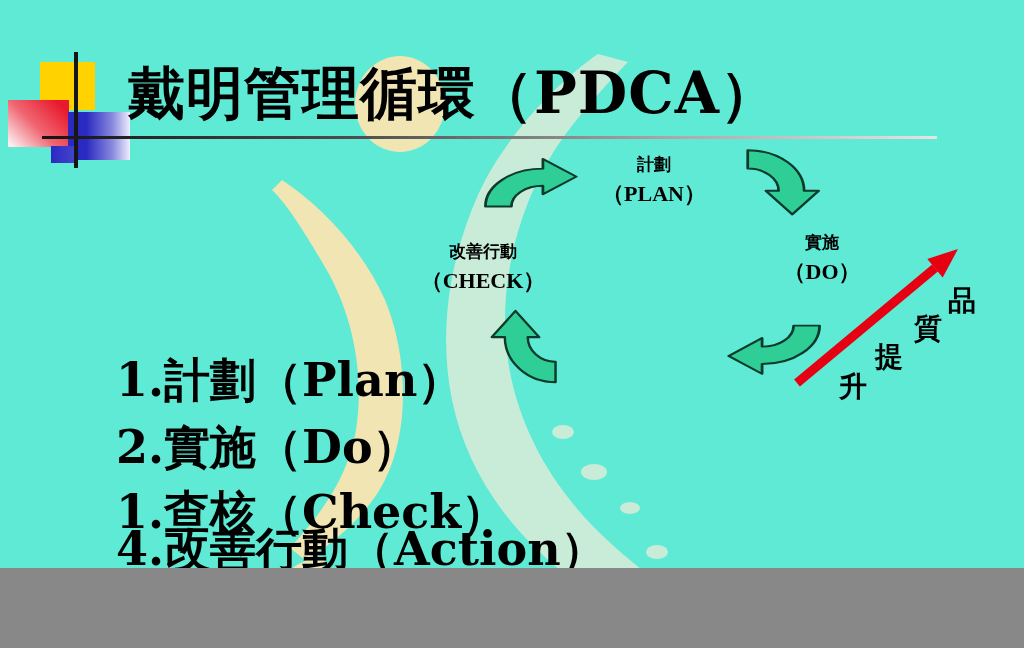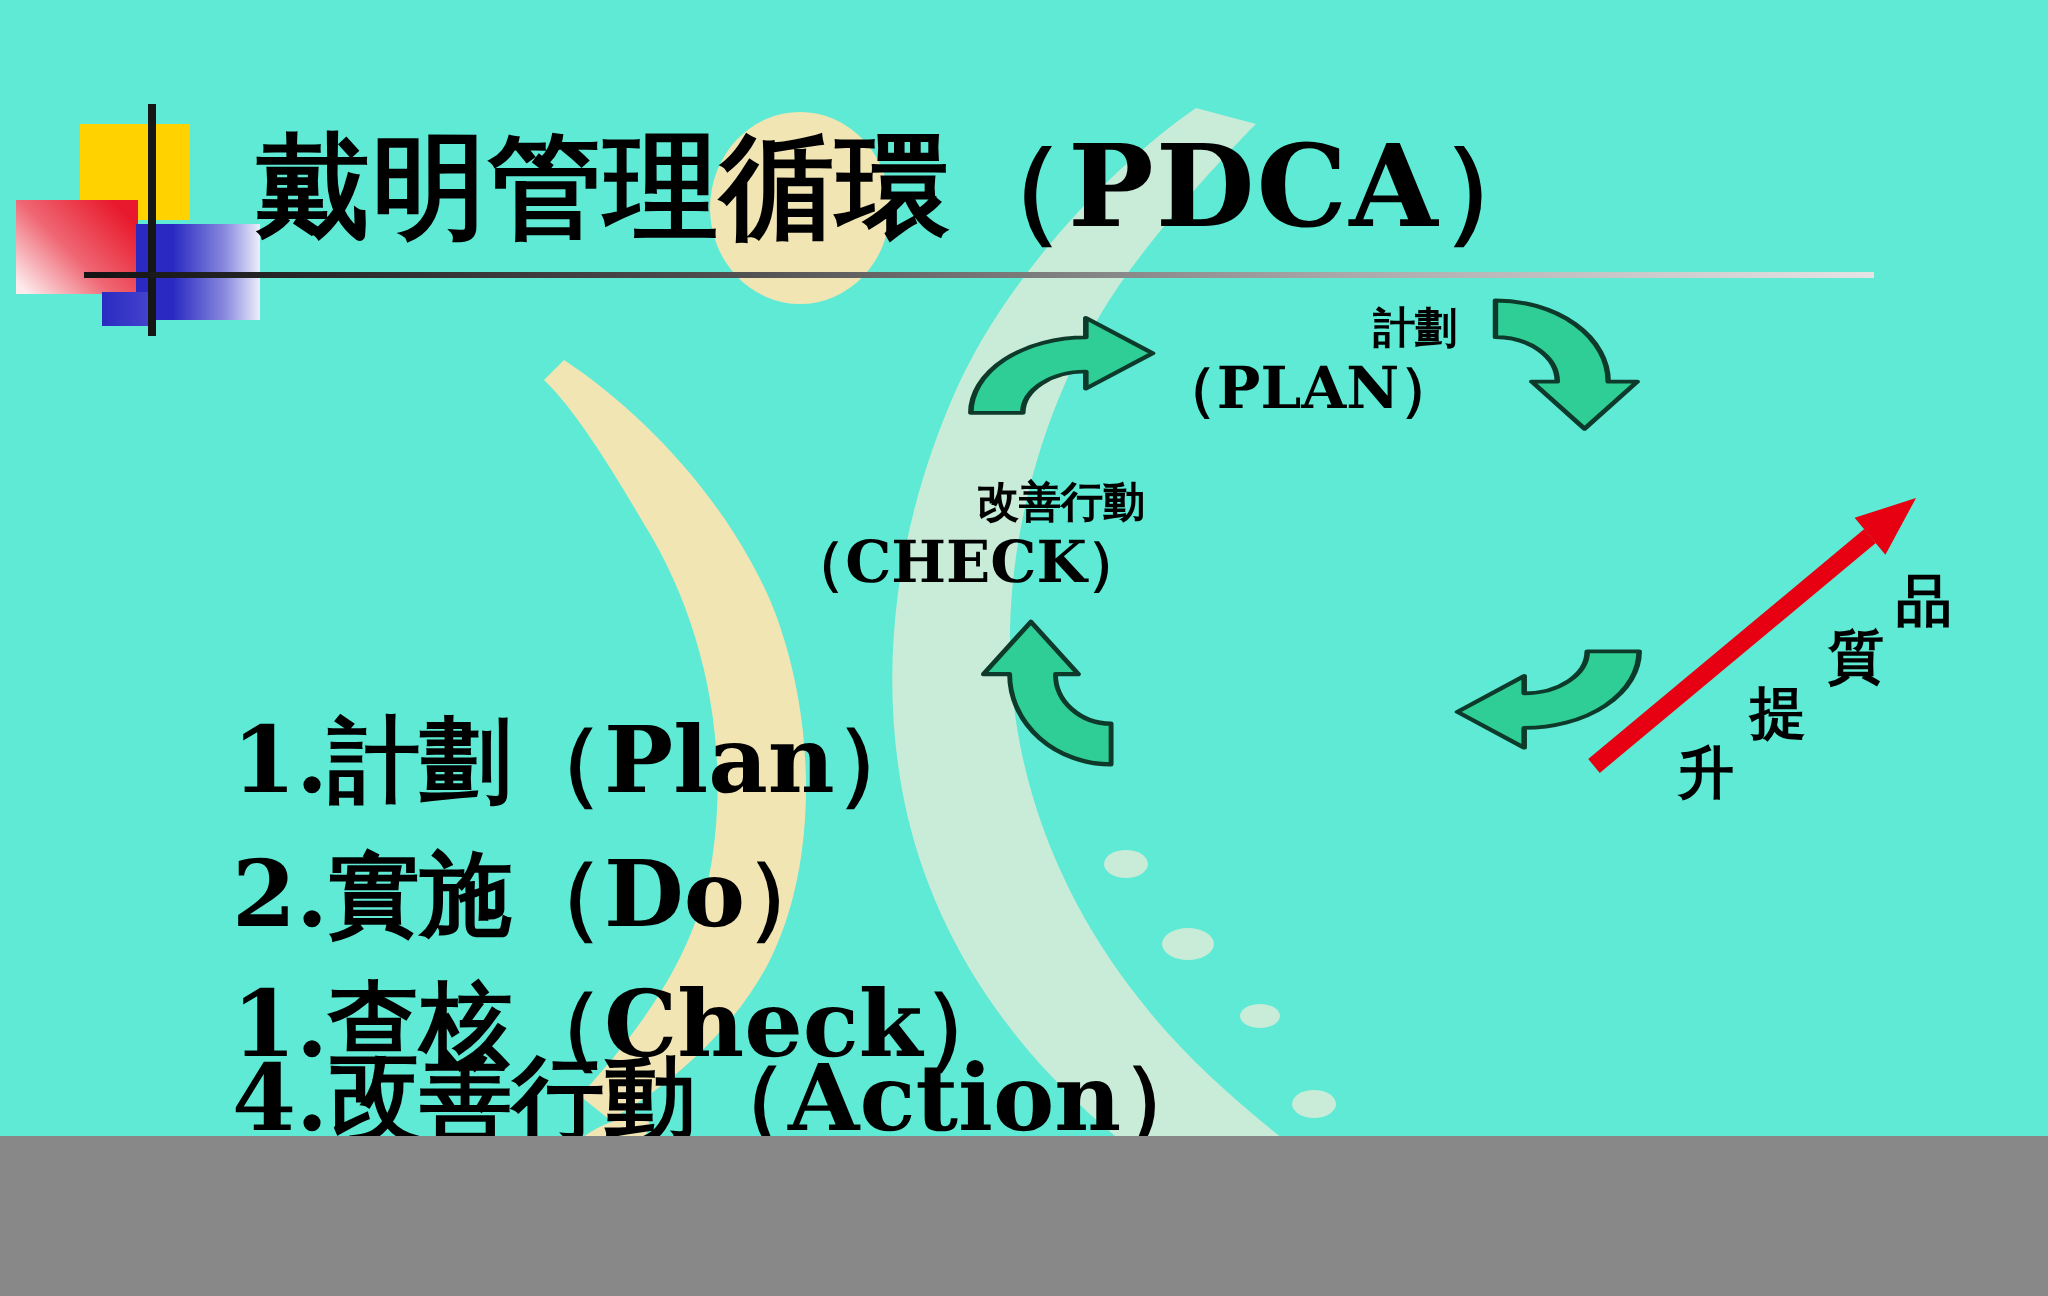--- a/index.html
+++ b/index.html
@@ -21,22 +21,22 @@
     background:linear-gradient(90deg,#2a2ac2,#4646ce);}
   #deco-vline{left:74px;top:52px;width:4px;height:116px;background:#161616;z-index:4;}
   #title-rule{left:42px;top:136px;width:895px;height:3px;z-index:4;
     background:linear-gradient(to right,#141414 0%,#4d4d4d 35%,#a8a8a8 70%,#e4e4e4 100%);}
   
   #page-title{left:128px;top:56px;width:640px;z-index:5;
     font-size:57px;font-weight:bold;color:#000;letter-spacing:1px;white-space:nowrap;}
   
   .cycle-node{z-index:5;text-align:center;color:#000;font-weight:bold;
     transform:translateX(-50%);line-height:30px;white-space:nowrap;}
-  .cycle-node .zh{font-size:21px;text-align:right;}
-  .cycle-node .en{font-size:29px;}
+  .cycle-node .zh{font-size:17px;}
+  .cycle-node .en{font-size:22px;font-family:Liberation Serif, serif;}
   #node-plan{left:654px;top:149px;}
   #node-do{left:822px;top:227px;}
   #node-check{left:657px;top:328px;}
   #node-action{left:483px;top:236px;}
   
   .cycle-arrow{z-index:4;}
   #arrow-a1{left:478px;top:148px;width:102px;height:67px;}
   #arrow-a2{left:749px;top:131px;width:72px;height:100px;transform:rotate(90deg);}
   #arrow-a3{left:725px;top:317px;width:102px;height:68px;transform:rotate(180deg);}
   #arrow-a4{left:482px;top:303px;width:80px;height:90px;transform:rotate(270deg);}
@@ -100,20 +100,24 @@
   <div id="deco-blue-small" class="abs deco-sq"></div>
   <div id="deco-vline" class="abs"></div>
   <div id="title-rule" class="abs"></div>
 
   <div id="page-title" class="abs">戴明管理循環（PDCA）</div>
 
   <div id="node-plan" class="abs cycle-node">
     <div class="zh">計劃</div>
     <div class="en">（PLAN）</div>
   </div>
+  <div id="node-do" class="abs cycle-node">
+    <div class="zh">實施</div>
+    <div class="en">（DO）</div>
+  </div>
   <div id="node-action" class="abs cycle-node">
     <div class="zh">改善行動</div>
     <div class="en">（CHECK）</div>
   </div>
 
   <svg id="arrow-a1" class="abs cycle-arrow" viewBox="0 0 110 110" preserveAspectRatio="none">
     <path d="M 8 96 A 62 62 0 0 1 70 34 L 70 18 L 106 47 L 70 76 L 70 62 A 34 34 0 0 0 36 96 Z" fill="#2ece96" stroke="#0d3a2a" stroke-width="3" stroke-linejoin="round"></path>
   </svg>
   <svg id="arrow-a2" class="abs cycle-arrow" viewBox="0 0 110 110" preserveAspectRatio="none">
     <path d="M 8 96 A 62 62 0 0 1 70 34 L 70 18 L 106 47 L 70 76 L 70 62 A 34 34 0 0 0 36 96 Z" fill="#2ece96" stroke="#0d3a2a" stroke-width="3" stroke-linejoin="round"></path>

